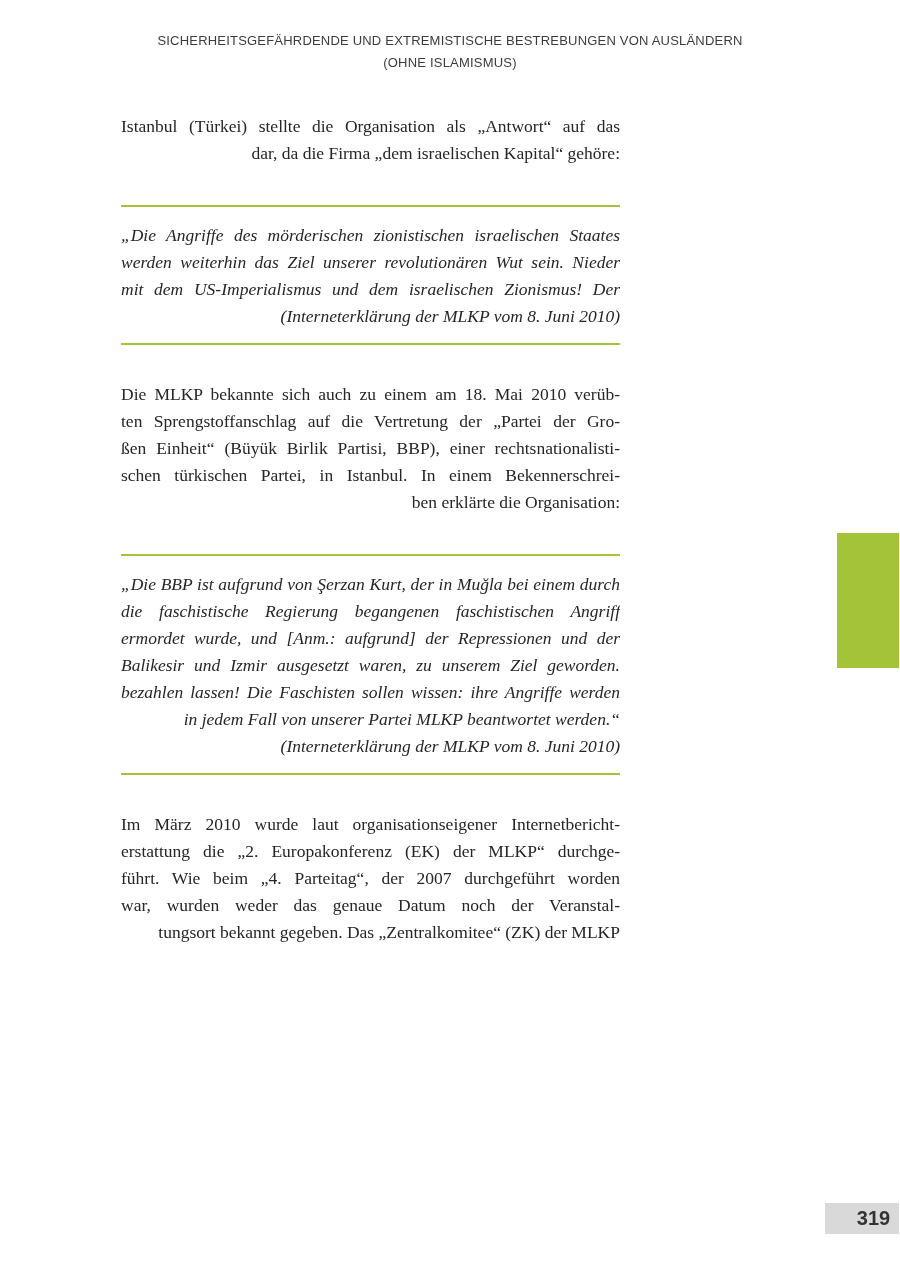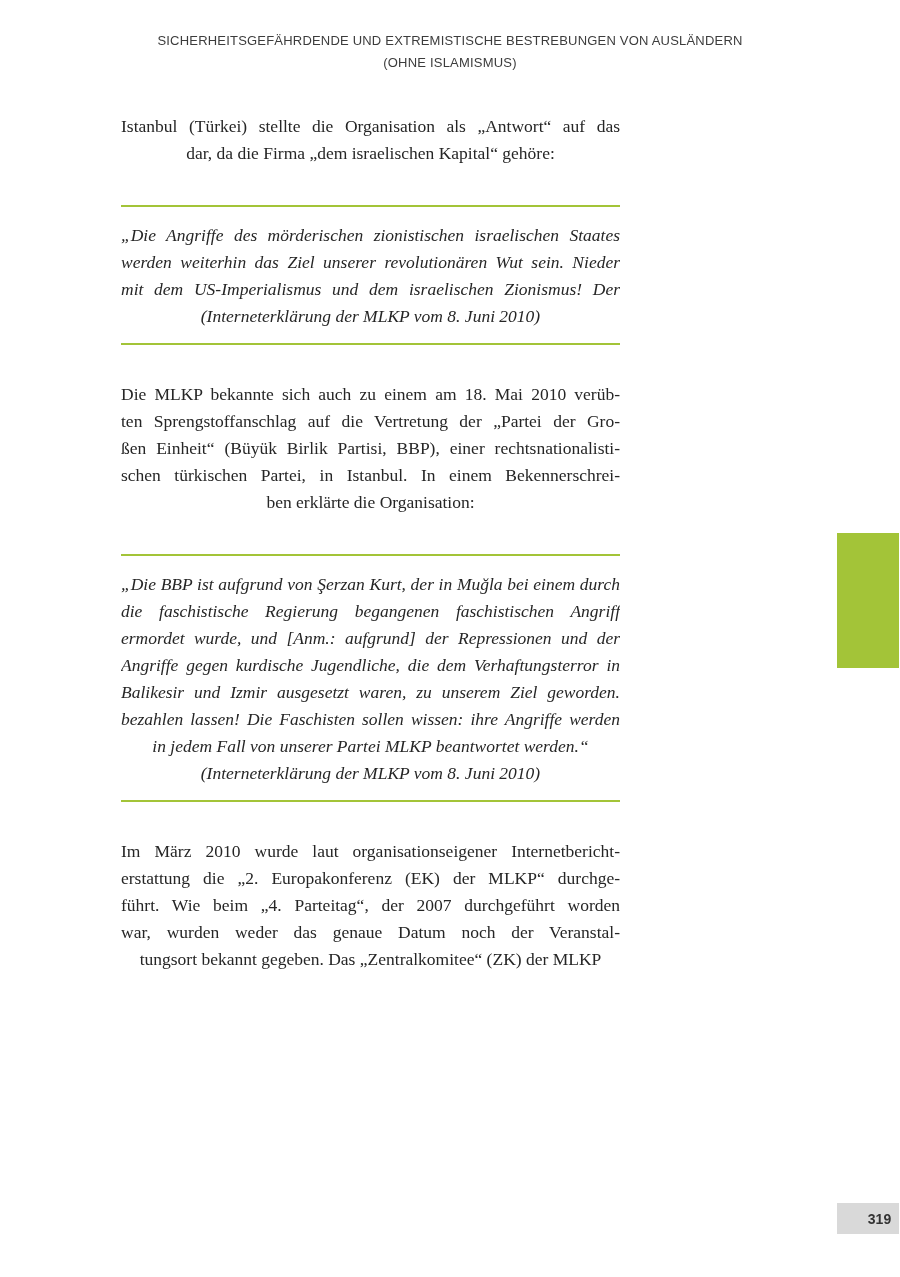--- a/index.html
+++ b/index.html
@@ -28,21 +28,21 @@
     width: 499px;
   }
   .line {
     font-size: 17.5px;
     line-height: 27px;
     height: 27px;
     overflow: hidden;
     text-align: justify;
   }
   .line::after { content: ""; display: inline-block; width: 100%; }
-  .line.last { text-align: center; }
+  .line.last { text-align: right; }
   .line.last::after { content: none; }
   section.paragraph { margin: 0; }
   section.quote {
     margin-top: 38px;
     margin-bottom: 36px;
     font-style: italic;
   }
   .rule {
     height: 2px;
     background: #a3c438;
@@ -54,29 +54,29 @@
     right: 1px;
     top: 533px;
     width: 62px;
     height: 135px;
     background: #a3c438;
   }
   .page-number-box {
     position: absolute;
     right: 1px;
     top: 1203px;
-    width: 62px;
+    width: 74px;
     height: 31px;
     background: #d9d9d9;
     display: flex;
     align-items: center;
     justify-content: center;
     font-family: "Liberation Sans", sans-serif;
     font-weight: bold;
-    font-size: 14px;
+    font-size: 20px;
     color: #333333;
     padding-left: 23px;
   }
 </style>
 </head>
 <body>
 
 <header class="page-header">
   <div>SICHERHEITSGEFÄHRDENDE UND EXTREMISTISCHE BESTREBUNGEN VON AUSLÄNDERN</div>
   <div>(OHNE ISLAMISMUS)</div>
@@ -101,21 +101,20 @@
         <div class="line">ten Sprengstoffanschlag auf die Vertretung der „Partei der Gro-</div>
         <div class="line">ßen Einheit“ (Büyük Birlik Partisi, BBP), einer rechtsnationalisti-</div>
         <div class="line">schen türkischen Partei, in Istanbul. In einem Bekennerschrei-</div>
         <div class="line last">ben erklärte die Organisation:</div>
       </section>
       <section class="quote">
         <div class="rule rule-top"></div>
         <div class="line">„Die BBP ist aufgrund von Şerzan Kurt, der in Muğla bei einem durch</div>
         <div class="line">die faschistische Regierung begangenen faschistischen Angriff</div>
         <div class="line">ermordet wurde, und [Anm.: aufgrund] der Repressionen und der</div>
-        <div class="line">Angriffe gegen kurdische Jugendliche, die dem Verhaftungsterror in</div>
         <div class="line">Balikesir und Izmir ausgesetzt waren, zu unserem Ziel geworden.</div>
         <div class="line">bezahlen lassen! Die Faschisten sollen wissen: ihre Angriffe werden</div>
         <div class="line last">in jedem Fall von unserer Partei MLKP beantwortet werden.“</div>
         <div class="line last citation">(Interneterklärung der MLKP vom 8. Juni 2010)</div>
         <div class="rule rule-bottom"></div>
       </section>
       <section class="paragraph">
         <div class="line">Im März 2010 wurde laut organisationseigener Internetbericht-</div>
         <div class="line">erstattung die „2. Europakonferenz (EK) der MLKP“ durchge-</div>
         <div class="line">führt. Wie beim „4. Parteitag“, der 2007 durchgeführt worden</div>

